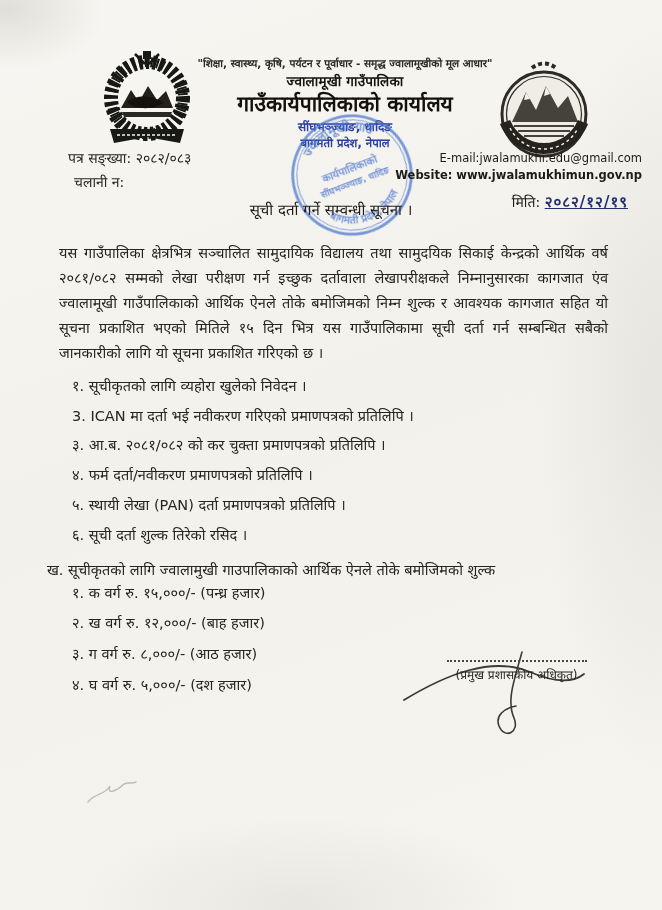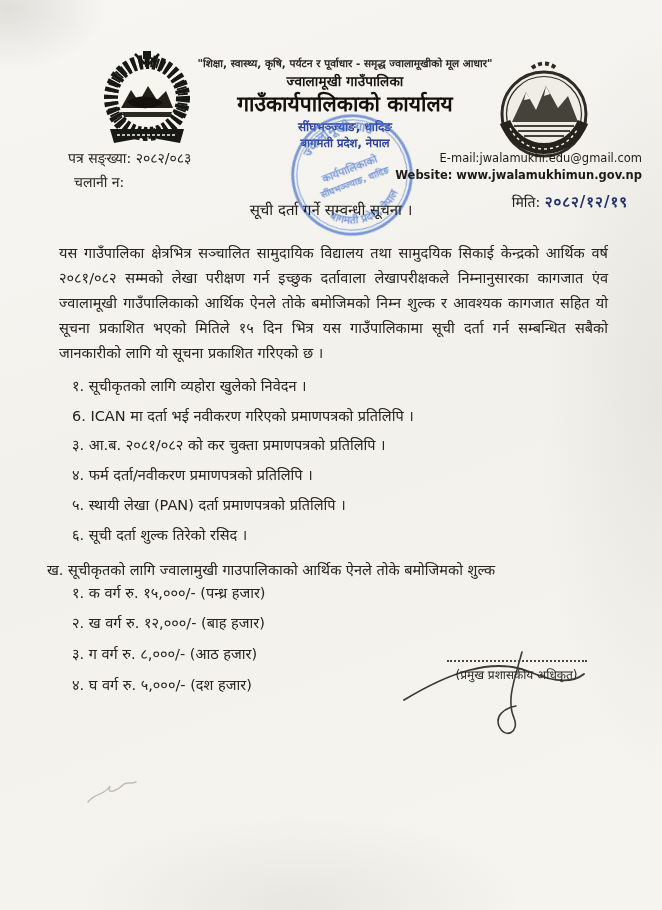--- a/index.html
+++ b/index.html
@@ -31,21 +31,21 @@
   
   .stamp{left:288px;top:112px;width:128px;height:126px;transform:rotate(-21deg);
          opacity:.72;color:#4a74cf;filter:blur(.3px);}
   .stamp text{fill:#4a74cf;font-weight:bold;font-family:"DejaVu Sans",sans-serif;}
   
   .meta-left{left:68px;top:148px;font-size:14px;line-height:1.55;}
   .meta-left .l2{margin-left:6px;margin-top:2px;}
   .meta-right{right:20px;top:150px;text-align:right;font-size:11.5px;line-height:1.5;color:#1e1b17;}
   .meta-right .site{font-weight:600;}
   .date-row{margin-top:6px;padding-right:14px;font-size:14px;}
-  .date-val{color:#23306e;font-size:15px;font-weight:600;letter-spacing:1px;}
+  .date-val{color:#23306e;font-size:15px;font-weight:600;letter-spacing:1px;text-decoration:underline;}
   
   .subject{left:0;top:199px;width:100%;text-align:center;font-size:15px;color:#201d18;}
   
   .content{left:47px;top:229px;width:573px;font-size:14.5px;color:#262320;}
   .body-par{margin:12px;text-align:justify;line-height:1.72;}
   .sec-head{margin-top:9px;font-size:14.5px;}
   .sec-head.b{margin-top:14px;}
   .doc-list{list-style:none;margin:6px 0 0 0;padding:0 0 0 25px;}
   .doc-list li{margin-bottom:12.5px;line-height:1.2;}
   .fee-list li{margin-bottom:13.5px;}
@@ -124,21 +124,21 @@
     </div>
   </div>
 
   <div class="abs subject">सूची दर्ता गर्ने सम्वन्धी सूचना ।</div>
 
   <div class="abs content">
     <p class="body-par">यस गाउँपालिका क्षेत्रभित्र सञ्चालित सामुदायिक विद्यालय  तथा सामुदयिक सिकाई केन्द्रको आर्थिक वर्ष २०८१/०८२ सम्मको लेखा परीक्षण गर्न इच्छुक दर्तावाला लेखापरीक्षकले निम्नानुसारका कागजात एंव ज्वालामूखी गाउँपालिकाको आर्थिक ऐनले तोके बमोजिमको निम्न शुल्क र आवश्यक कागजात सहित यो सूचना प्रकाशित भएको मितिले १५ दिन भित्र यस गाउँपालिकामा सूची दर्ता गर्न सम्बन्धित सबैको जानकारीको लागि यो सूचना प्रकाशित गरिएको छ ।</p>
 
     <ul class="doc-list">
       <li>१. सूचीकृतको लागि व्यहोरा खुलेको निवेदन ।</li>
-      <li>6. ICAN मा दर्ता भई नवीकरण गरिएको प्रमाणपत्रको प्रतिलिपि ।</li>
+      <li>3. ICAN मा दर्ता भई नवीकरण गरिएको प्रमाणपत्रको प्रतिलिपि ।</li>
       <li>३. आ.ब. २०८१/०८२ को कर चुक्ता प्रमाणपत्रको प्रतिलिपि ।</li>
       <li>४. फर्म दर्ता/नवीकरण प्रमाणपत्रको प्रतिलिपि ।</li>
       <li>५. स्थायी लेखा (PAN) दर्ता प्रमाणपत्रको प्रतिलिपि ।</li>
       <li>६. सूची दर्ता शुल्क तिरेको रसिद ।</li>
     </ul>
 
     <div class="sec-head b">ख. सूचीकृतको लागि ज्वालामुखी गाउपालिकाको आर्थिक ऐनले तोके बमोजिमको शुल्क</div>
     <ul class="doc-list fee-list">
       <li>१. क वर्ग रु. १५,०००/- (पन्ध्र हजार)</li>
       <li>२. ख वर्ग रु. १२,०००/- (बाह हजार)</li>

